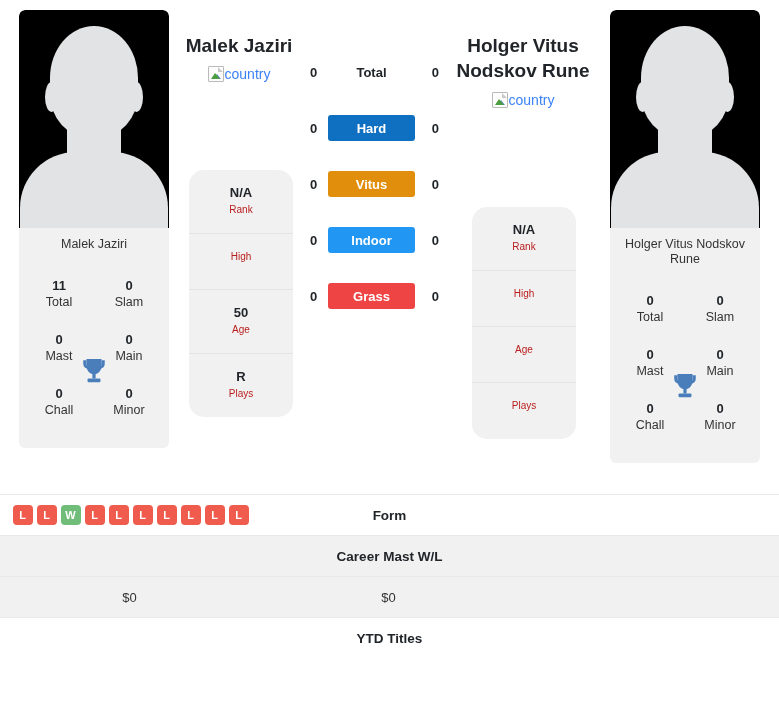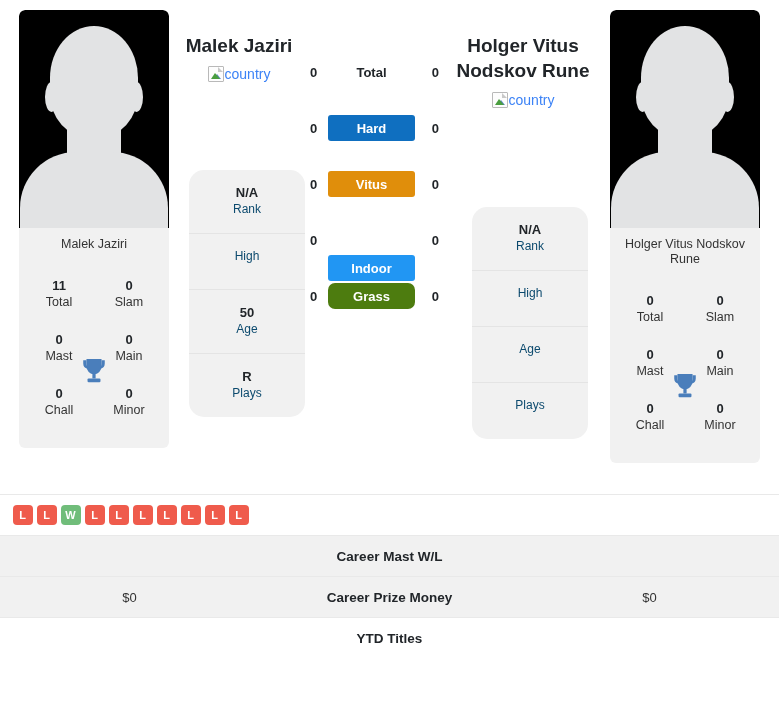--- a/index.html
+++ b/index.html
@@ -165,40 +165,40 @@
     right: 2px; bottom: 2px;
     width: 0; height: 0;
     border-style: solid;
     border-width: 0 4px 5px 3px;
     border-color: transparent transparent #5f87c4 transparent;
   }
 
   
   .info-col {
     position: absolute;
-    width: 116px;
+    width: 104px;
     border-radius: 15px;
     overflow: hidden;
   }
   .info-col.left  { left: 189px; top: 170px; }
   .info-col.right { left: 472px; top: 207px; }
 
   .info-cell {
     background: #f1f1f1;
     border-bottom: 1px solid #e4e4e4;
     text-align: center;
     padding: 14px 4px 15px;
     min-height: 56px;
   }
   .info-col .info-cell:last-child { border-bottom: none; }
   .info-val {
     font-size: 13px; font-weight: bold; color: #212529;
     line-height: 17px; min-height: 0;
   }
-  .info-lbl { font-size: 12px; color: #0c4a6e; line-height: 17px; }
+  .info-lbl { font-size: 10px; color: #b91c1c; line-height: 17px; }
 
   
   .surfaces { position: absolute; left: 300px; top: 58px; width: 148px; }
   .surface-row {
     position: relative;
     height: 56px;
   }
   .surface-row .num-l,
   .surface-row .num-r {
     position: absolute;
@@ -363,26 +363,26 @@
         <span class="bar" id="bar-hard" style="background: rgb(15, 111, 192);">Hard</span>
         <span class="num-r">0</span>
       </div>
       <div class="surface-row">
         <span class="num-l">0</span>
         <span class="bar" id="bar-clay" style="background: rgb(224, 142, 11);">Vitus</span>
         <span class="num-r">0</span>
       </div>
       <div class="surface-row">
         <span class="num-l">0</span>
-        <span class="bar" id="bar-indoor" style="background: rgb(33, 150, 243); margin-top: 28px;">Indoor</span>
+        <span class="bar" id="bar-indoor" style="background: rgb(33, 150, 243);">Indoor</span>
         <span class="num-r">0</span>
       </div>
       <div class="surface-row">
         <span class="num-l">0</span>
-        <span class="bar" id="bar-grass" style="background: #4d7c0f; border-radius: 7px;">Grass</span>
+        <span class="bar" id="bar-grass" style="background: #ef4444;">Grass</span>
         <span class="num-r">0</span>
       </div>
     </div>
 
     <div class="player-name right">Holger Vitus Nodskov Rune</div>
     <div class="country-flag right">
       <span class="broken-img">
           <i class="sky"></i>
         </span>
       <span>country</span>
@@ -469,35 +469,35 @@
             <span class="badge" style="background: rgb(112, 189, 122);">W</span>
             <span class="badge" style="background: rgb(239, 91, 76);">L</span>
             <span class="badge" style="background: rgb(239, 91, 76);">L</span>
             <span class="badge" style="background: rgb(239, 91, 76);">L</span>
             <span class="badge" style="background: rgb(239, 91, 76);">L</span>
             <span class="badge" style="background: rgb(239, 91, 76);">L</span>
             <span class="badge" style="background: rgb(239, 91, 76);">L</span>
             <span class="badge" style="background: rgb(239, 91, 76);">L</span>
           </div>
       </div>
+      <div class="cmp-mid">Form</div>
       <div class="cmp-right">
         <div class="form-badges" id="form-right-badges"></div>
       </div>
     </div>
 
     <div class="cmp-row alt">
       <div class="cmp-left"></div>
       <div class="cmp-mid">Career Mast W/L</div>
       <div class="cmp-right"></div>
     </div>
 
 
     <div class="cmp-row alt">
       <div class="cmp-left">$0</div>
-      <div class="cmp-mid">Career Prize Money</div>
       <div class="cmp-right">$0</div>
     </div>
 
     <div class="cmp-row">
       <div class="cmp-left"></div>
       <div class="cmp-mid">YTD Titles</div>
       <div class="cmp-right"></div>
     </div>
 
   </div>

